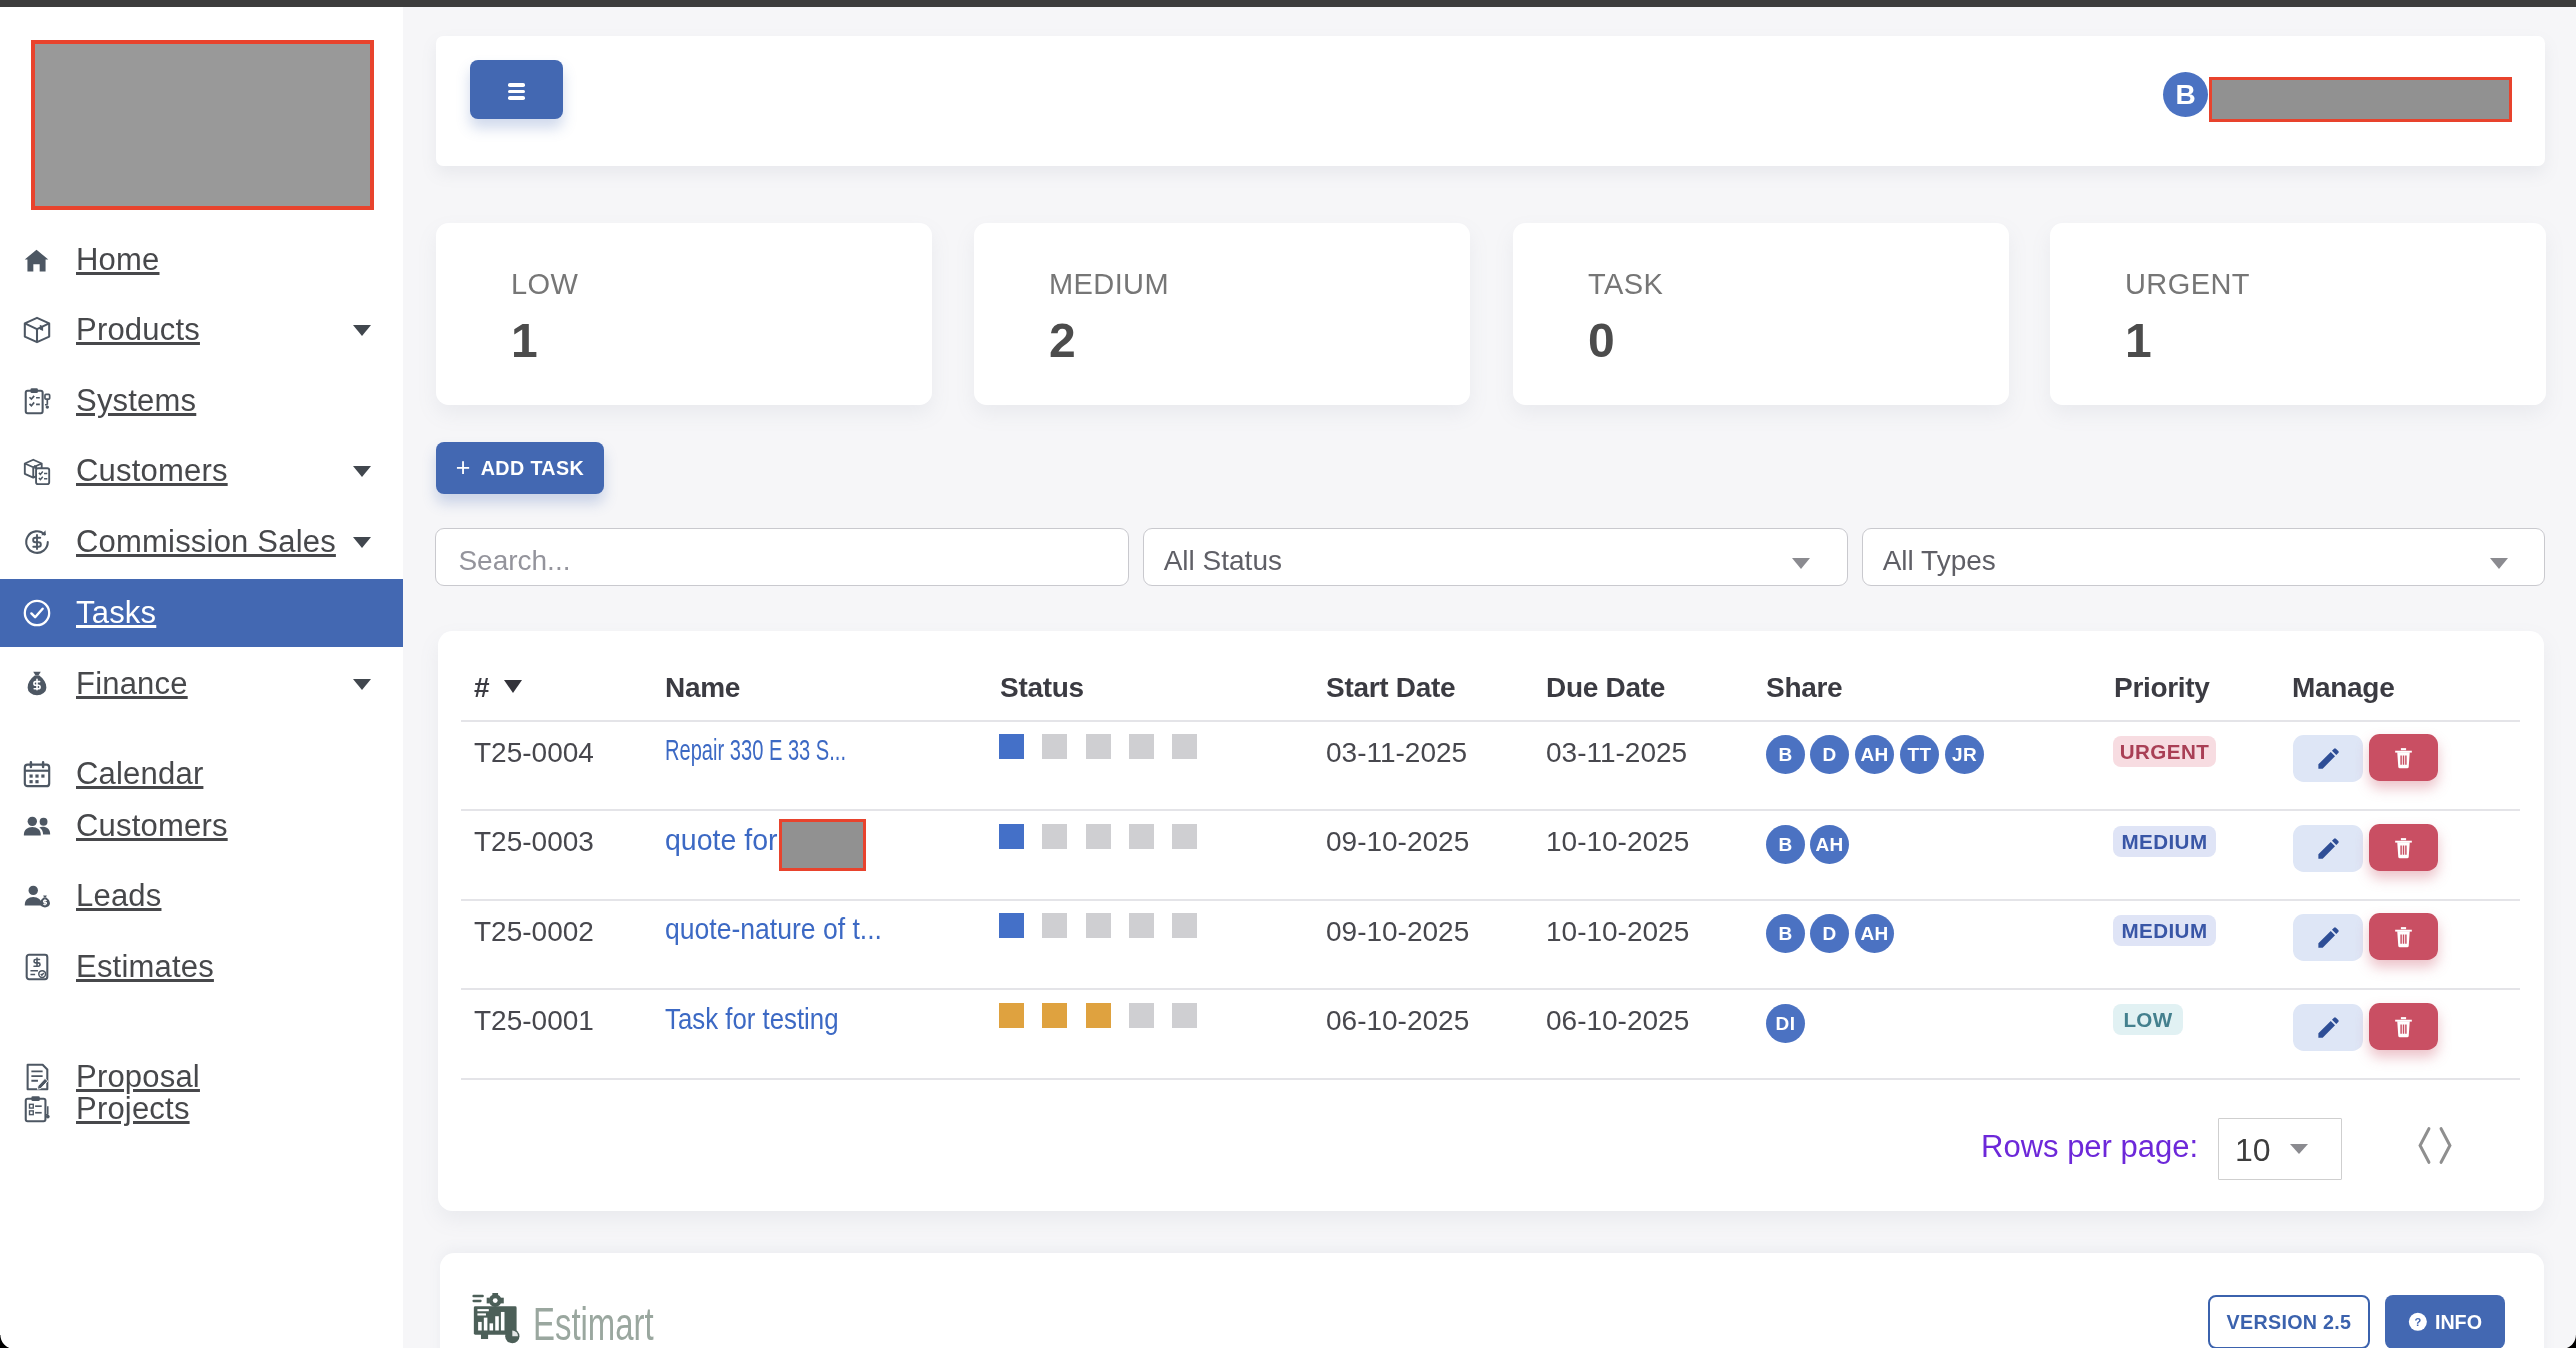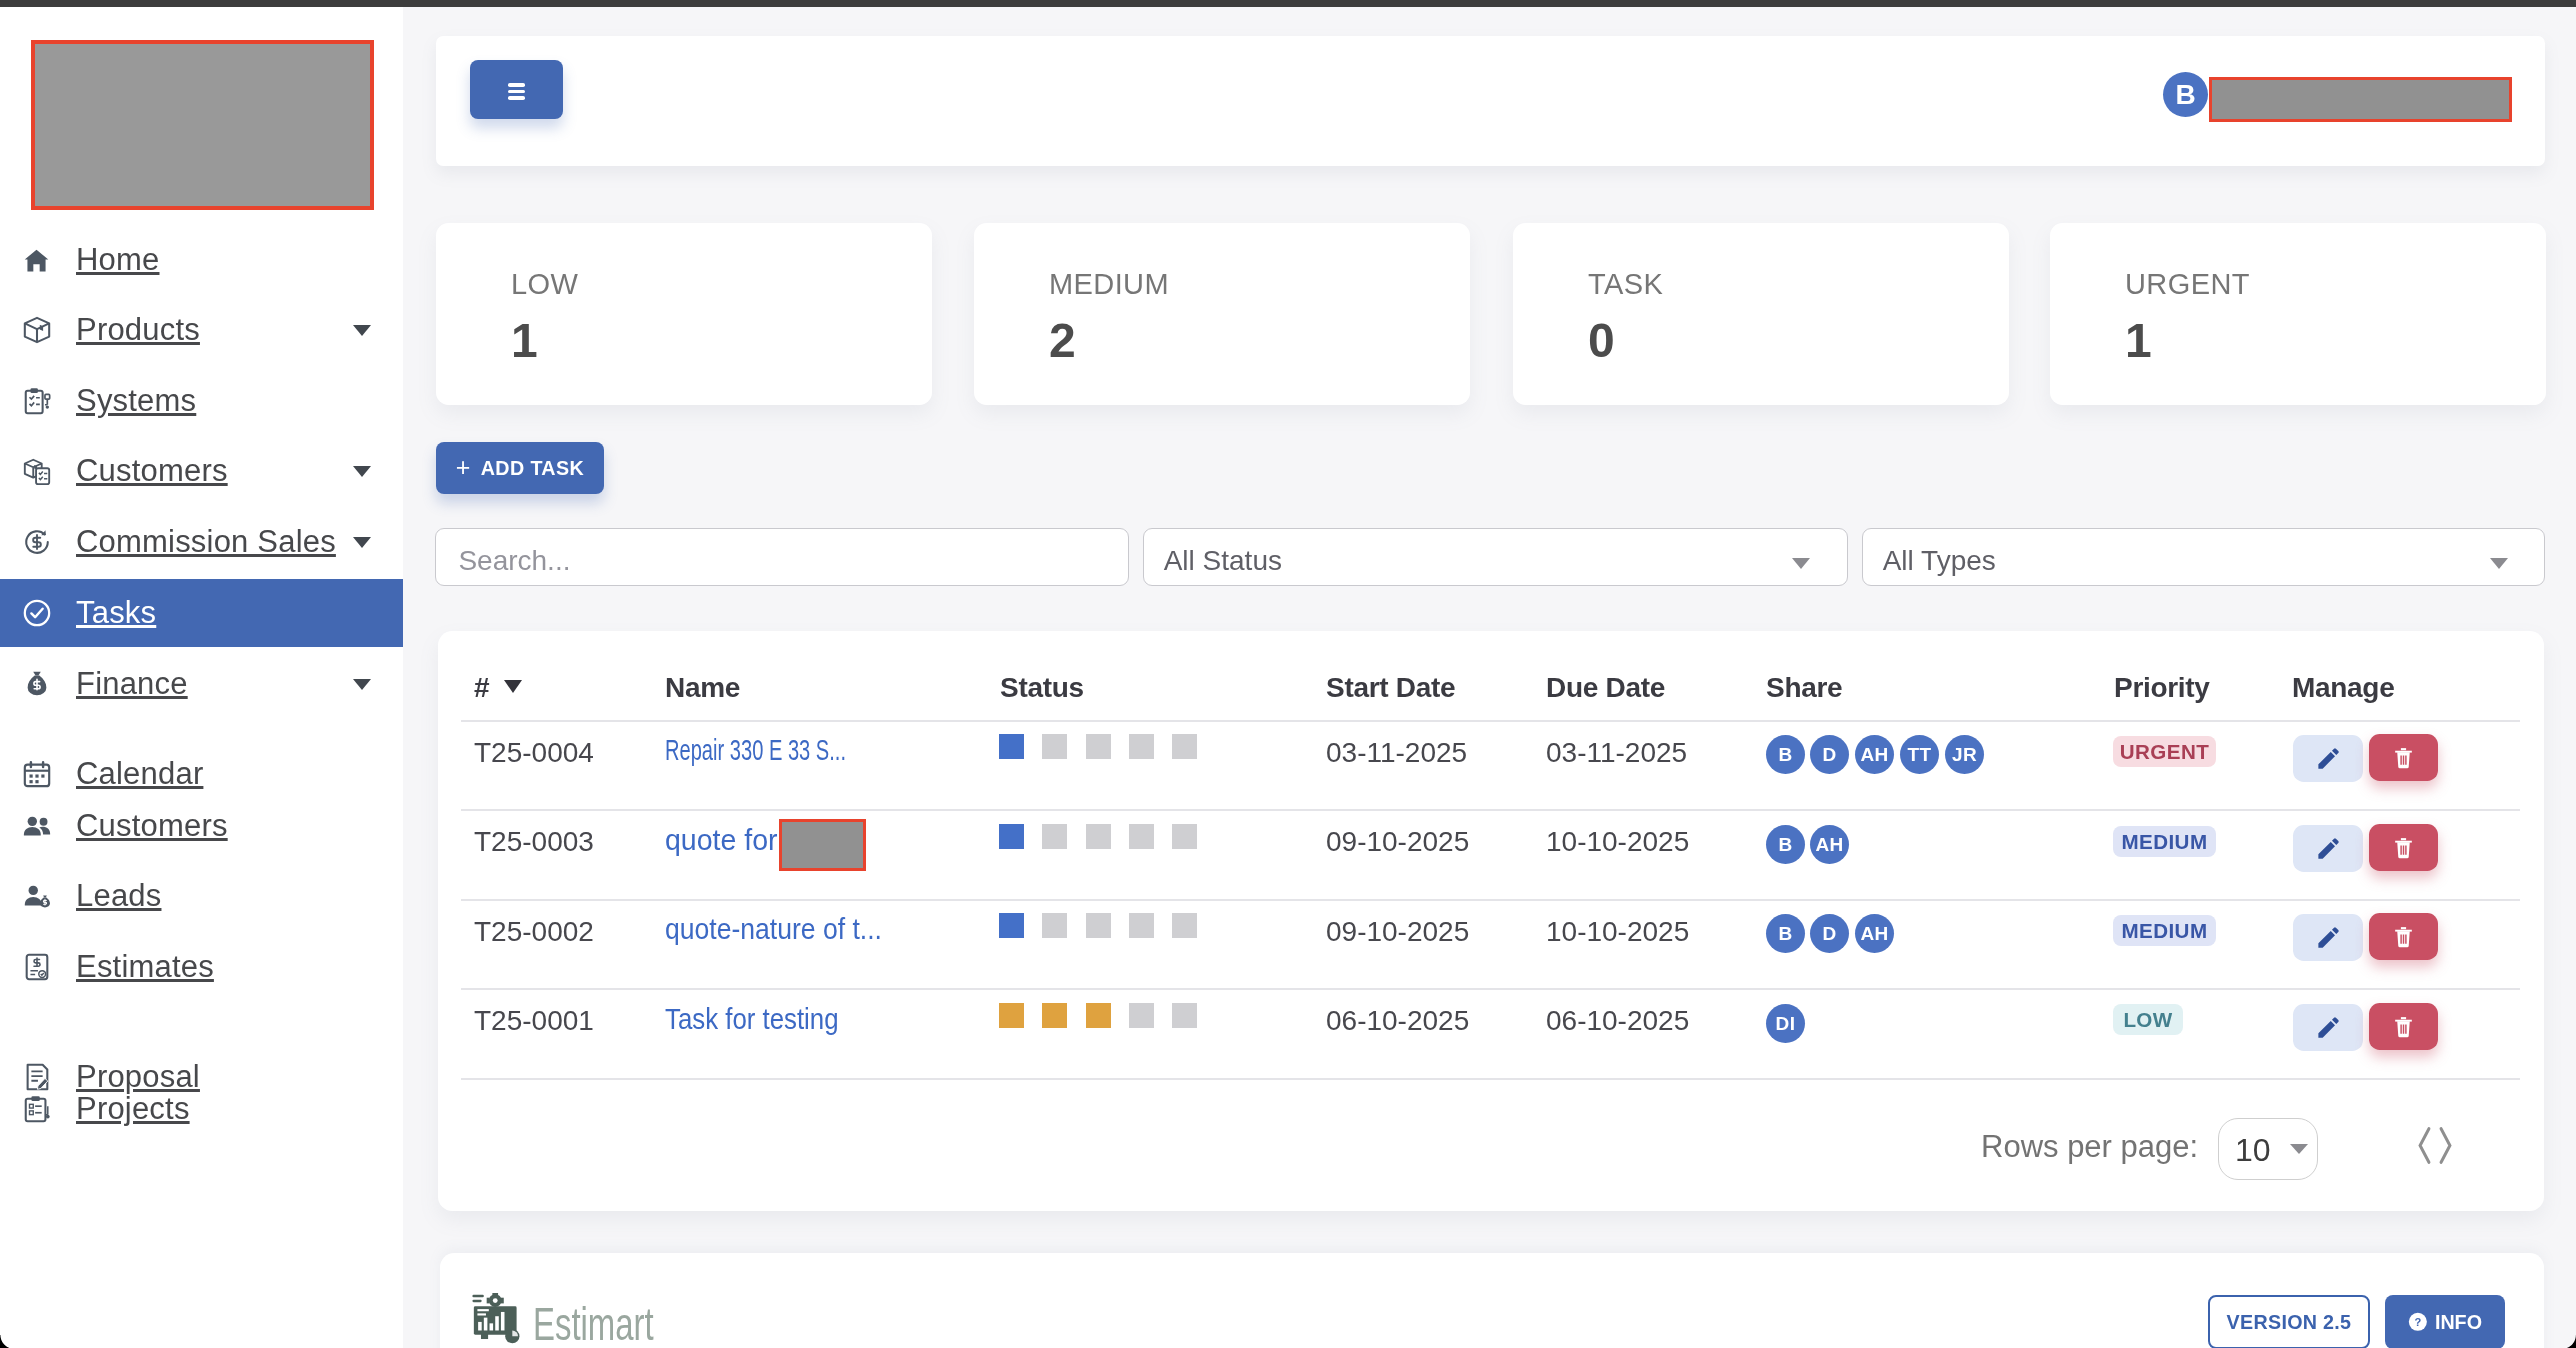--- a/index.html
+++ b/index.html
@@ -51,22 +51,22 @@
   .sq { position:absolute; width:25px; height:25px; }
   .av { position:absolute; width:39px; height:39px; border-radius:50%; background:#4b72c2; color:#fff; font-weight:bold; font-size:19px; display:flex; align-items:center; justify-content:center; letter-spacing:0.4px; }
   .pill { position:absolute; height:31px; border-radius:8px; font-size:20.6px; font-weight:bold; display:flex; align-items:center; padding:0 19.7px; letter-spacing:0.4px; }
   .pill.urgent { background:#f7dce1; color:#a93f55; }
   .pill.medium { background:#dfe4f6; color:#3956a6; }
   .pill.low { background:#e1f1f3; color:#44808e; }
   .btn-edit { position:absolute; width:70px; height:47px; background:#dee6f6; border-radius:10.7px; display:flex; align-items:center; justify-content:center; }
   .btn-del { position:absolute; width:69px; height:47px; background:#c94f63; border-radius:10.7px; display:flex; align-items:center; justify-content:center; box-shadow:0 7.2px 12.5px rgba(201,79,99,0.35); }
 
   
-  #rpp { left:1981px; top:1129px; font-size:31px; color:#737373; }
-  #psel { left:2218px; top:1118px; width:100px; height:62px; border:1.8px solid #cfcfcf; border-radius:20px; background:#fff; }
+  #rpp { left:1981px; top:1129px; font-size:31px; color:#6d28d9; }
+  #psel { left:2218px; top:1118px; width:124px; height:62px; border:1.8px solid #cfcfcf; border-radius:1px; background:#fff; }
   #psel .v { position:absolute; left:16px; top:13.4px; font-size:32px; color:#3d3d3d; }
   #psel .c { position:absolute; left:71px; top:25px; width:0; height:0; border-left:9px solid transparent; border-right:9px solid transparent; border-top:10.7px solid #8b8b90; }
 
   
   #footer { left:440px; top:1253px; width:2104px; height:143px; background:#fff; border-radius:14.3px; box-shadow:0 -3.6px 12.5px rgba(130,140,160,0.08); }
   #verbtn { left:2208px; top:1295px; width:162px; height:54px; background:#fff; border:2.7px solid #3b62ad; border-radius:8px; color:#3b62ad; font-weight:bold; font-size:19.7px; display:flex; align-items:center; justify-content:center; letter-spacing:0.3px; }
   #infobtn { left:2385px; top:1295px; width:120px; height:54px; background:#4368b2; border-radius:8px; color:#fff; font-weight:bold; font-size:19.7px; display:flex; align-items:center; justify-content:center; }
   .blackcorner { position:absolute; width:27px; height:27px; background:#000; }
 </style>
 </head>

